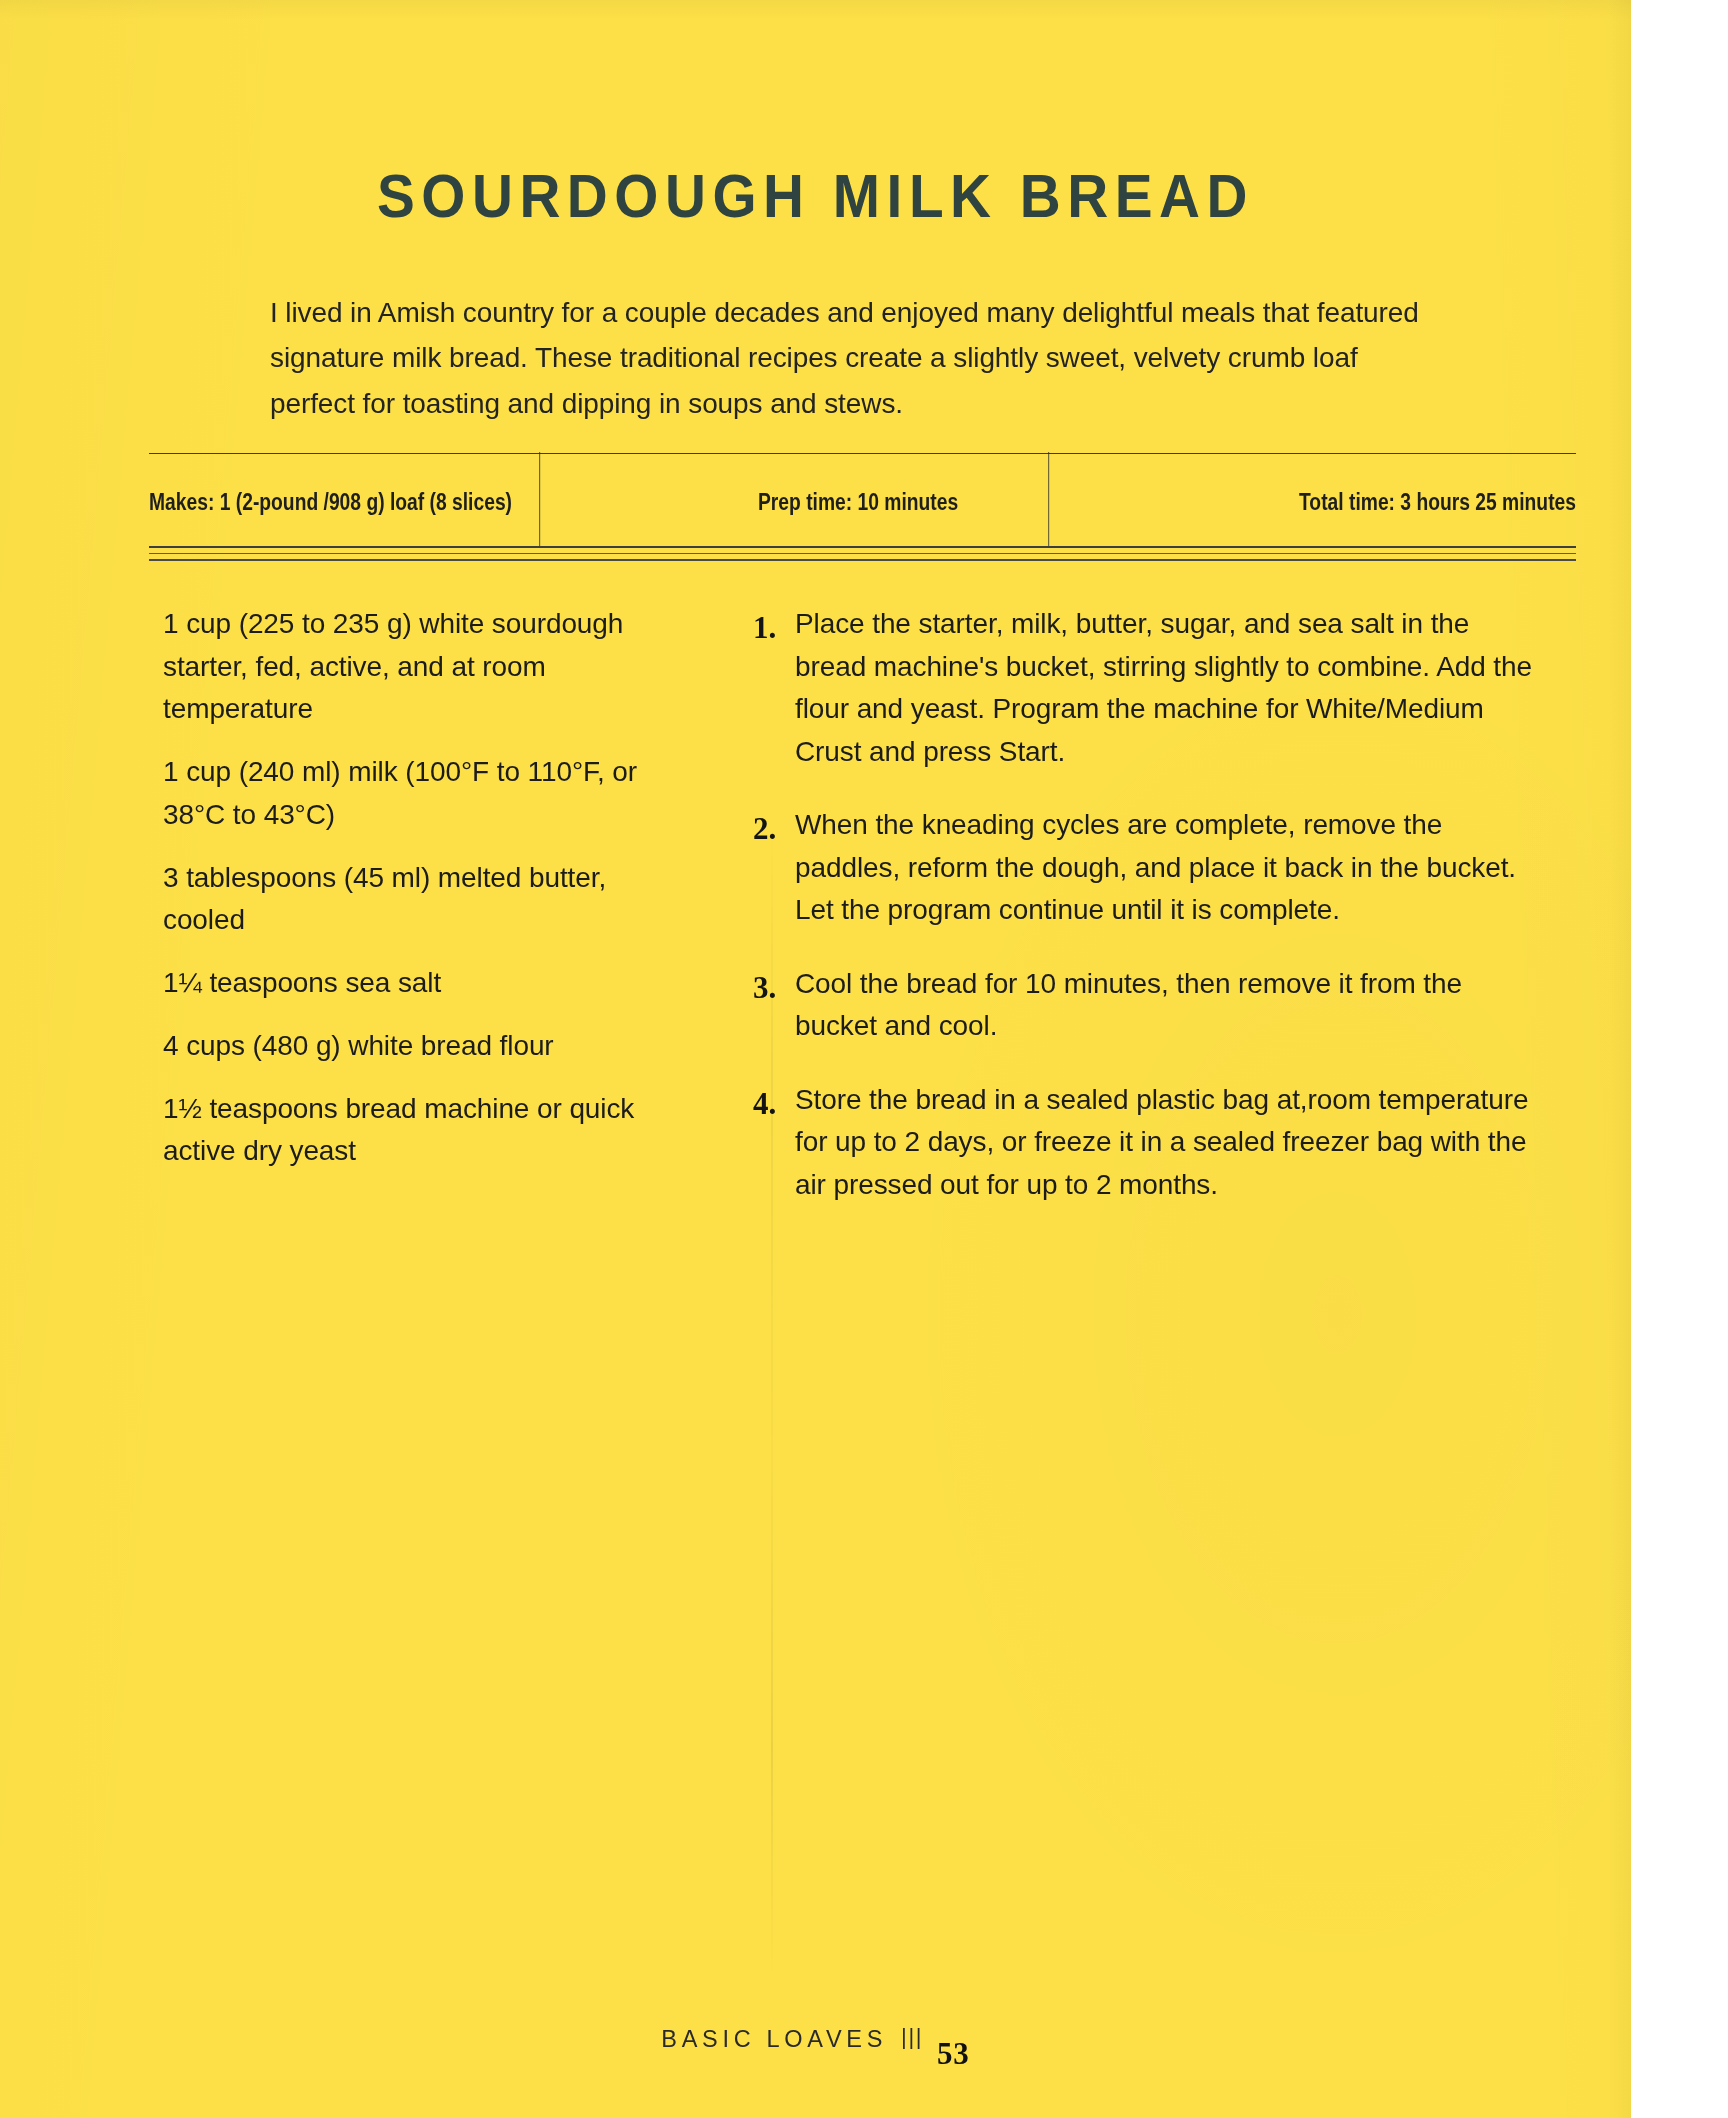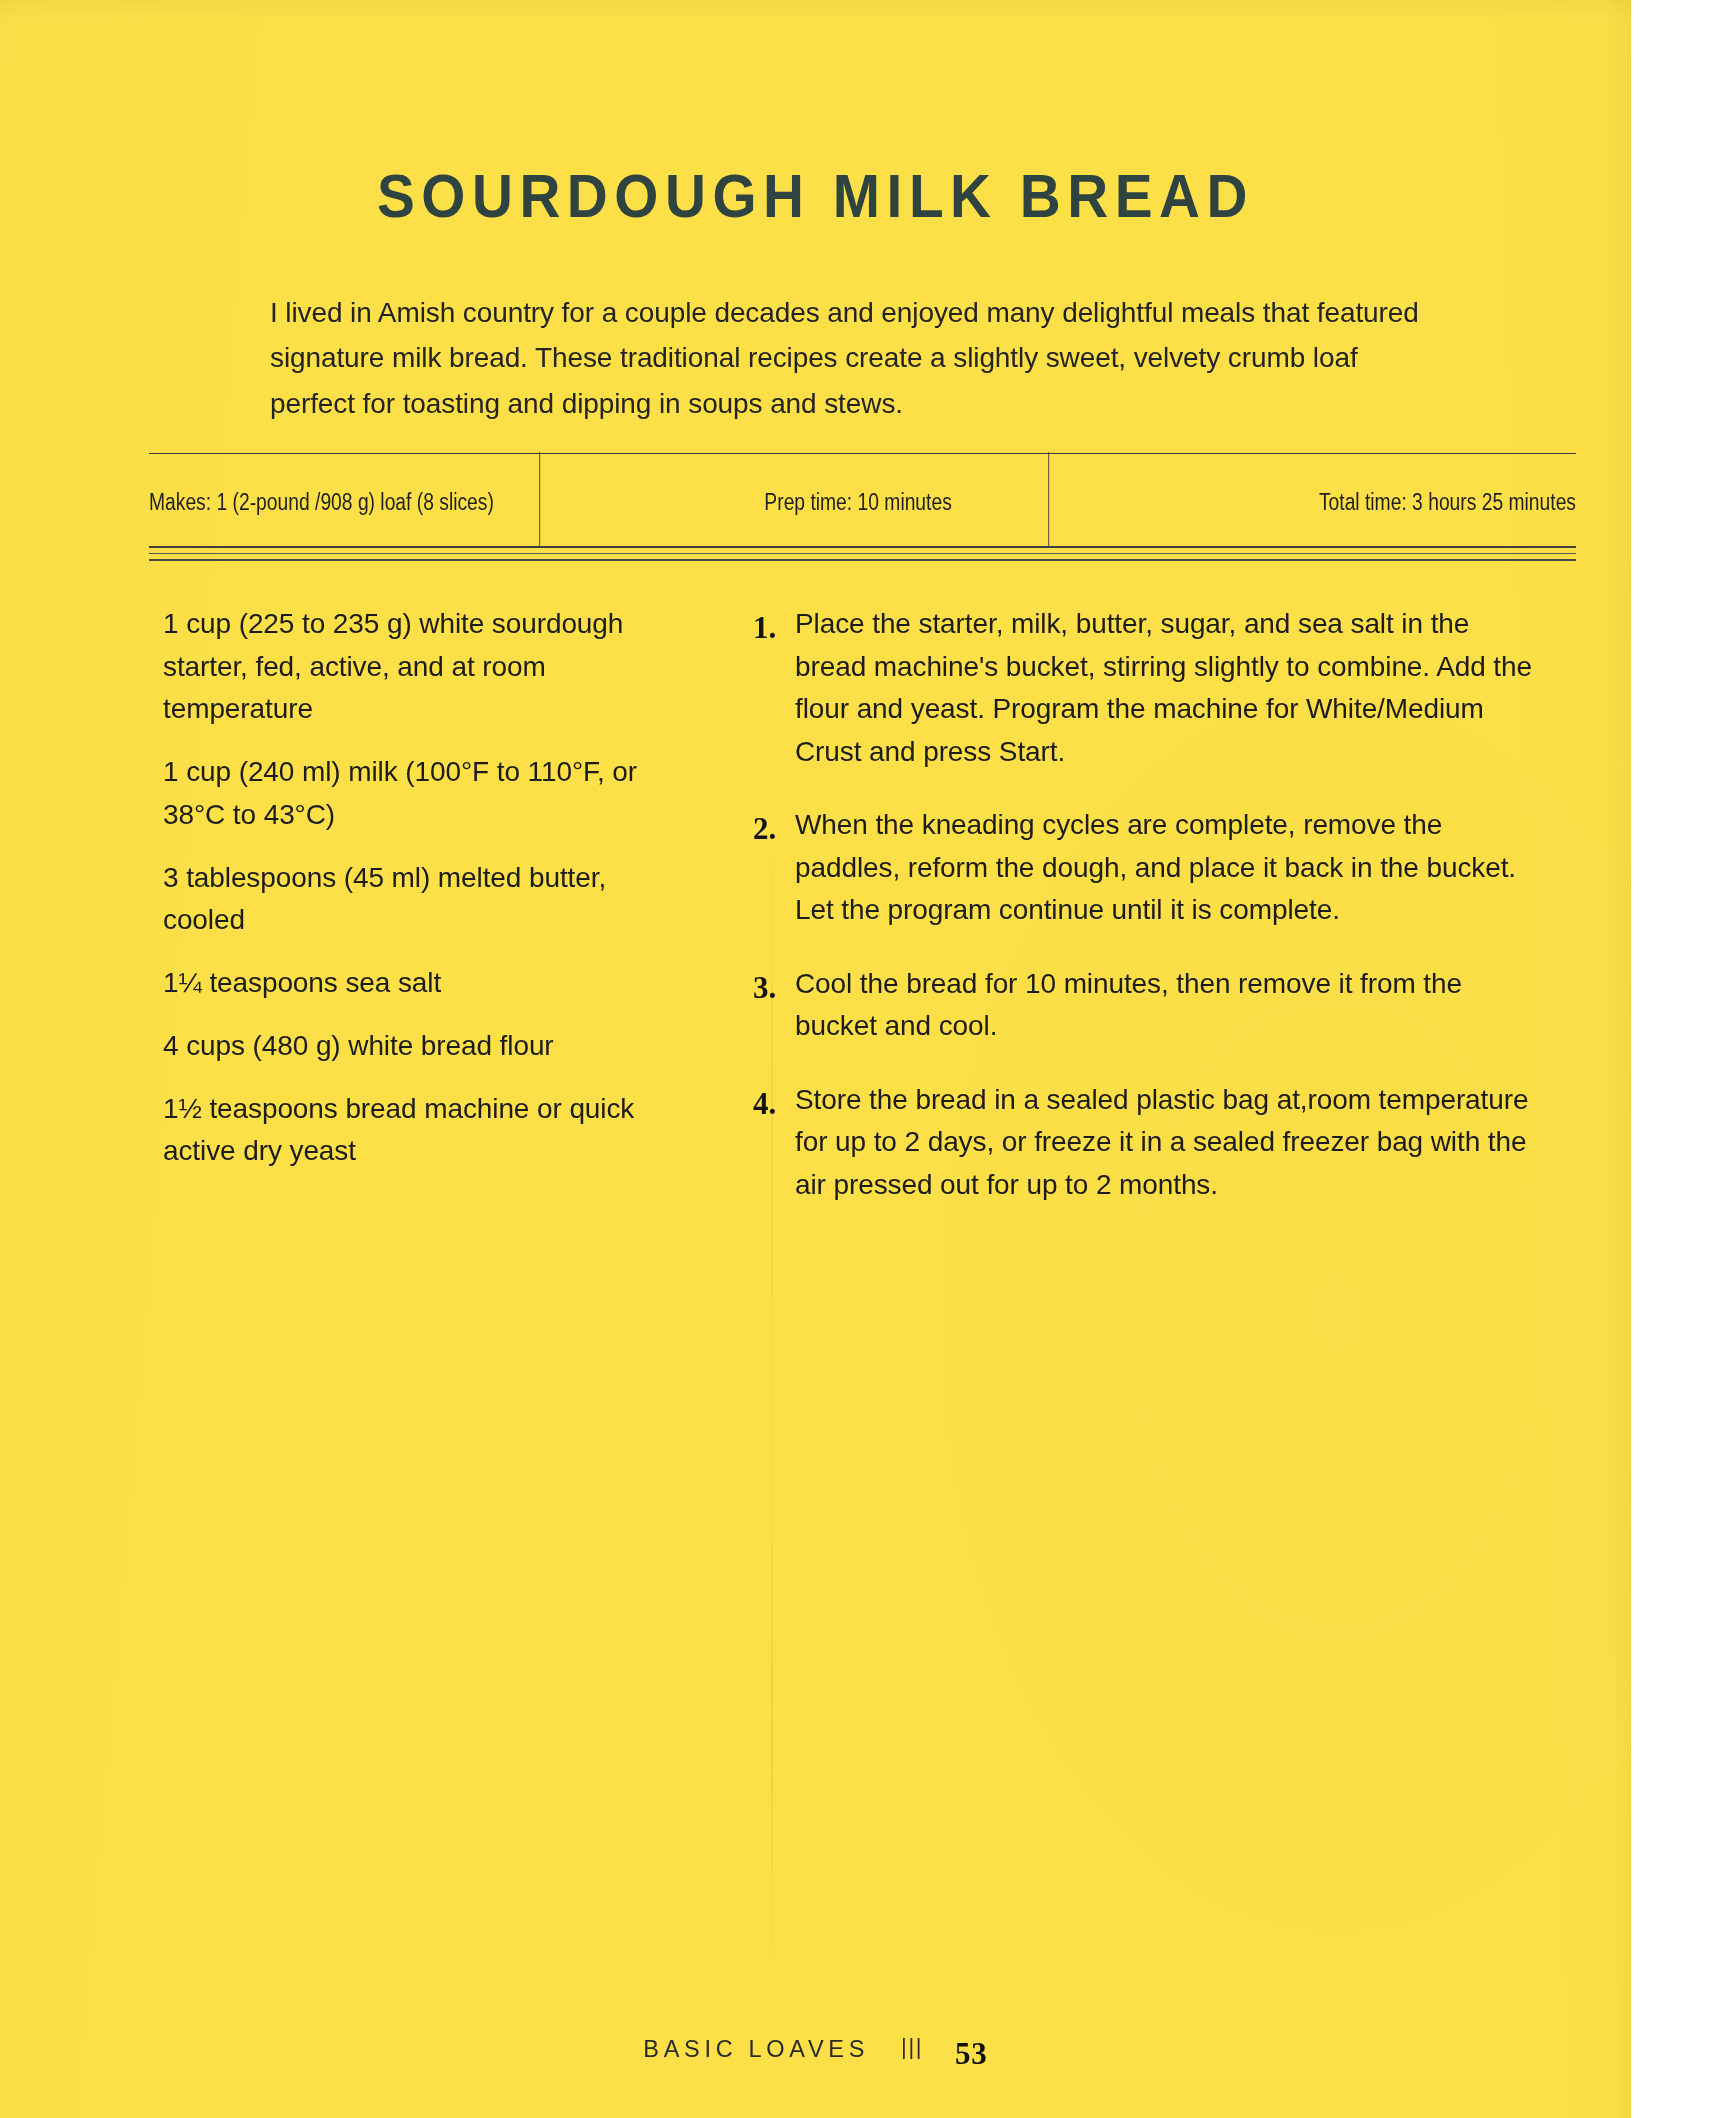--- a/index.html
+++ b/index.html
@@ -93,20 +93,21 @@
     background: #5b5b5b;
     margin-bottom: 5.5px;
   }
   .info-rules .r.first { height: 1.6px; background: #3e3e3e; }
   .info-rules .r.last  { height: 1.6px; background: #4a4a4a; margin-bottom: 0; }
 
   .info-cells {
     display: flex;
     height: 92px;
     align-items: center;
+    font-weight: bold;
   }
   .info-cell {
     display: flex;
     align-items: center;
     height: 100%;
     font-size: 23.5px;
     color: #1f1f1f;
     transform: scaleX(0.82);
     transform-origin: center center;
     white-space: nowrap;
@@ -187,23 +188,23 @@
     letter-spacing: -0.1px;
   }
 
   
   .footer {
     position: absolute;
     bottom: 47px;
     left: 0;
     width: 100%;
     display: flex;
-    align-items: center;
+    align-items: flex-start;
     justify-content: center;
-    gap: 32px;
+    gap: 14px;
     color: #1a1a1a;
   }
   .footer-section {
     font-size: 23.5px;
     letter-spacing: 4.7px;
     font-weight: 400;
     color: #2a2a2a;
   }
   .footer-sep {
     font-size: 22px;

